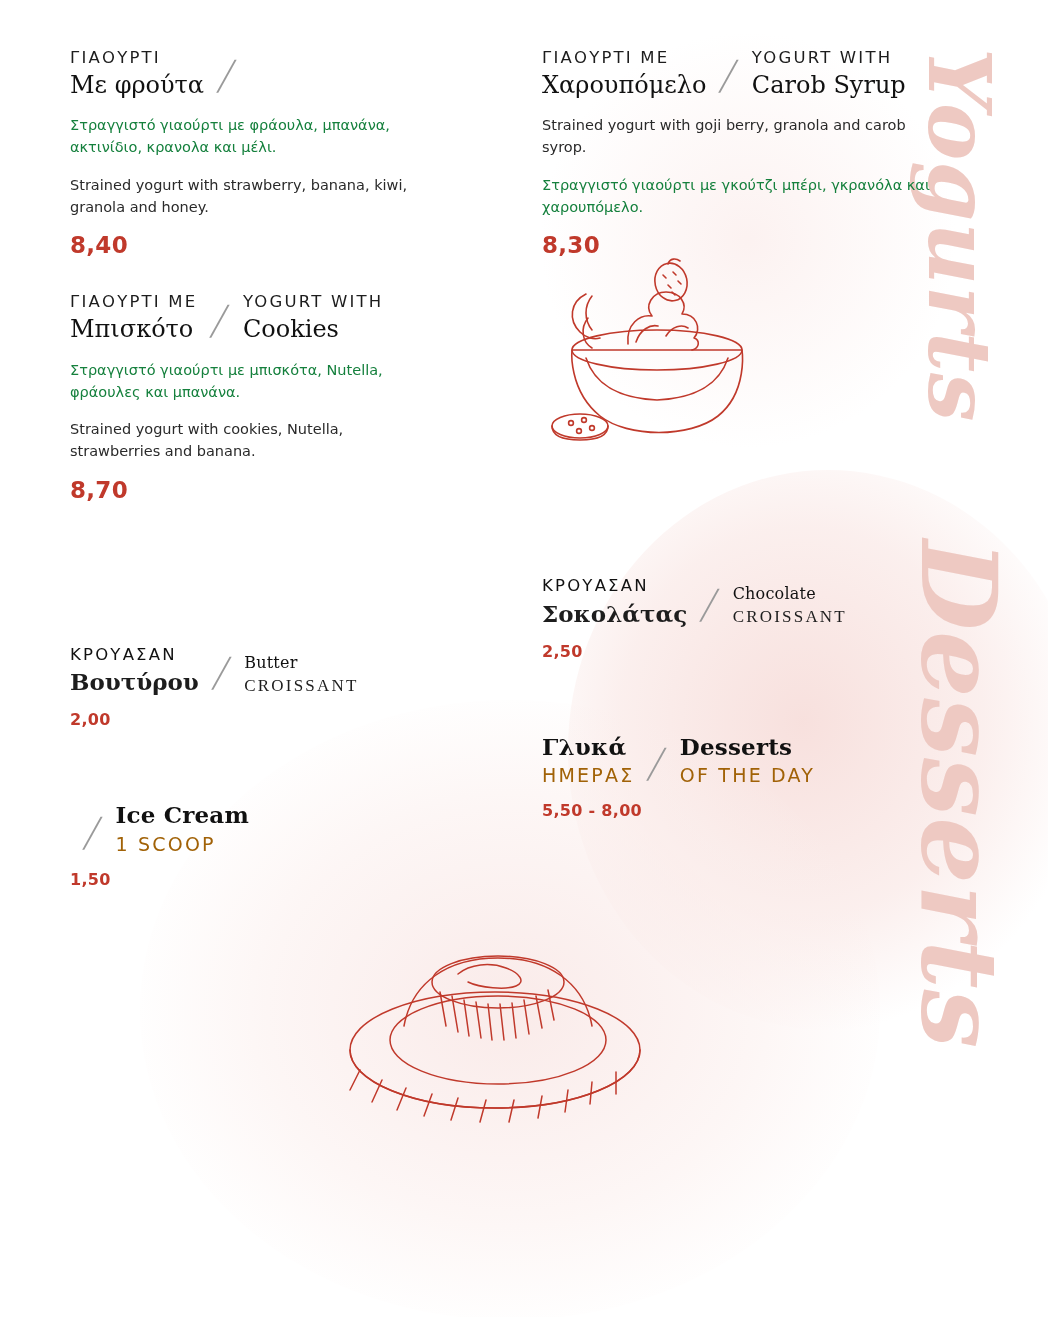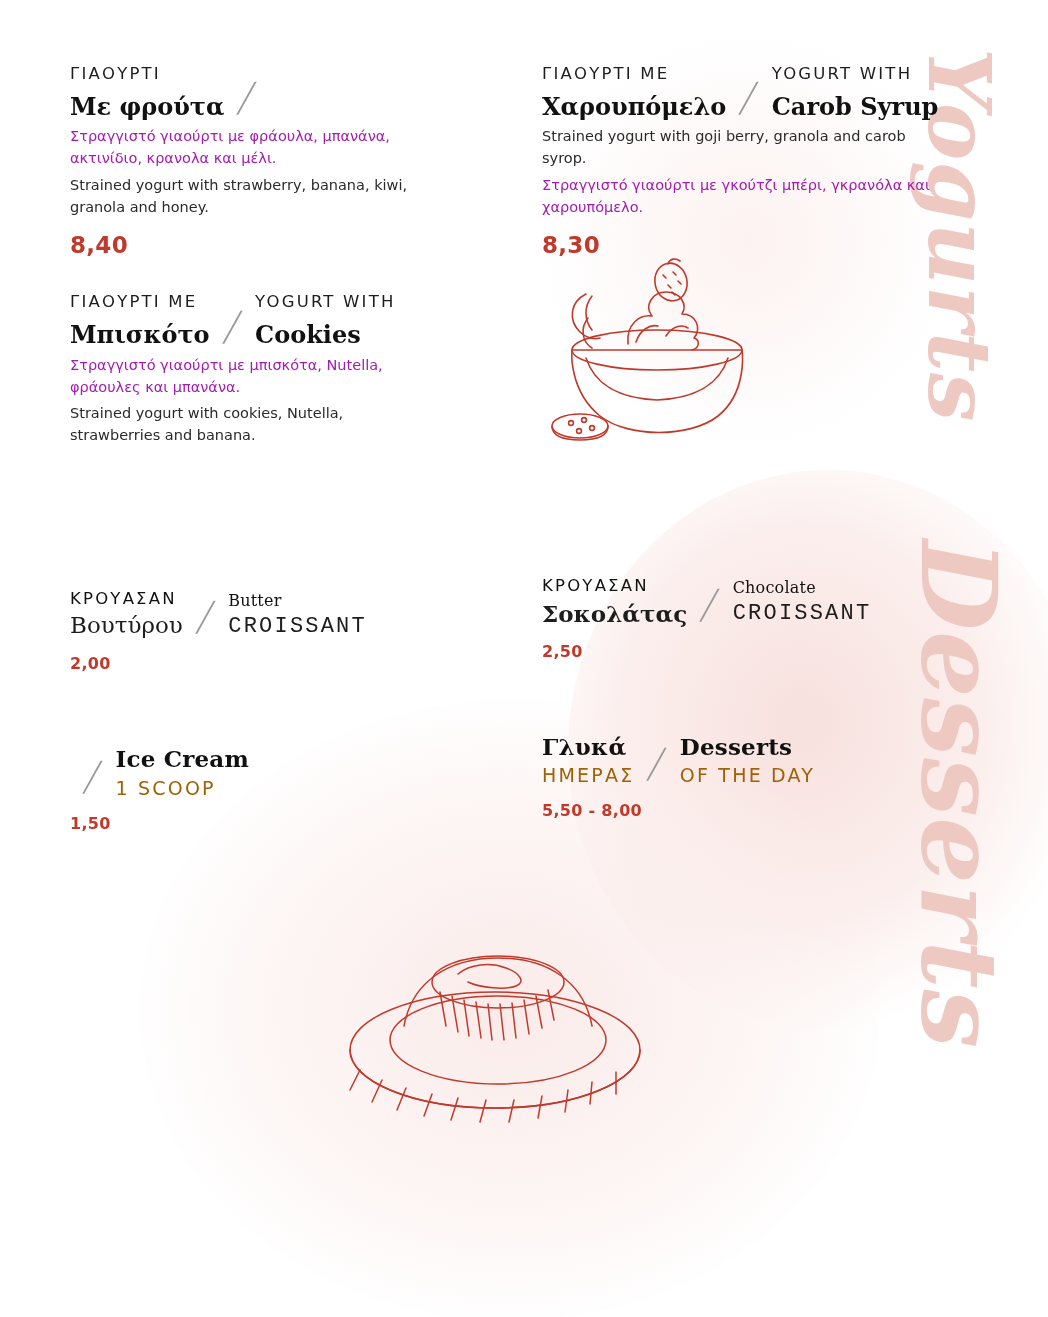--- a/index.html
+++ b/index.html
@@ -59,21 +59,21 @@
     font-size: 104px;
     left: 1020px;
     top: 540px;
     transform: rotate(90deg);
   }
 
   
   .page {
     position: relative;
     z-index: 3;
-    padding: 64px 0 0 0;
+    padding: 48px 0 0 0;
   }
   .grid {
     display: grid;
     grid-template-columns: 460px 420px;
     column-gap: 12px;
     padding-left: 70px;
   }
 
   .item {
     margin-bottom: 30px;
@@ -92,25 +92,25 @@
   .lang .top {
     font-size: 16.5px;
     letter-spacing: 2.2px;
     color: #1d1d1d;
     font-weight: 400;
     text-transform: uppercase;
     line-height: 1.25;
   }
   .lang .main {
     font-family: "DejaVu Serif", serif;
-    font-weight: 700;
+    font-weight: 400;
     font-size: 24px;
     color: #111111;
     line-height: 1.2;
-    margin-top: 8px;
+    margin-top: 2px;
   }
   .lang.en .main {
     font-family: "DejaVu Serif", serif;
   }
   .slash {
     color: #9a9a9a;
     font-size: 40px;
     font-weight: 300;
     line-height: 1;
     margin: 0 16px 4px 16px;
@@ -120,23 +120,23 @@
   
   .lang.stack-b .top {
     font-family: "DejaVu Serif", serif;
     font-weight: 400;
     font-size: 16px;
     letter-spacing: 0.2px;
     text-transform: none;
     color: #111;
   }
   .lang.stack-b .main {
-    font-family: Liberation Mono, monospace;
-    font-weight: 400;
-    font-size: 22px;
+    font-family: Liberation Serif, serif;
+    font-weight: 400;
+    font-size: 17px;
     letter-spacing: 2.2px;
     text-transform: uppercase;
     color: #1d1d1d;
     margin-top: 3px;
   }
   .lang.stack-c .top {
     font-family: "DejaVu Serif", serif;
     font-weight: 700;
     font-size: 23px;
     letter-spacing: 0.2px;
@@ -149,22 +149,22 @@
     font-size: 19px;
     letter-spacing: 2.2px;
     text-transform: uppercase;
     color: #a16207;
     margin-top: 3px;
   }
 
   .desc {
     font-size: 14.5px;
     line-height: 1.5;
-    color: #a21caf;
-    margin-top: 5px;
+    color: #15803d;
+    margin-top: 16px;
     max-width: 360px;
   }
   .desc.en {
     color: #2a2a2a;
   }
   .price {
     margin-top: 14px;
     color: #c0392b;
     font-size: 23px;
     font-weight: 600;
@@ -253,29 +253,30 @@
             <div class="main">Μπισκότο</div>
           </div>
           <div class="slash">/</div>
           <div class="lang en">
             <div class="top">YOGURT WITH</div>
             <div class="main">Cookies</div>
           </div>
         </div>
         <div class="desc">Στραγγιστό γιαούρτι με μπισκότα, Nutella, φράουλες και μπανάνα.</div>
         <div class="desc en">Strained yogurt with cookies, Nutella, strawberries and banana.</div>
+        <div class="price">8,70</div>
       </div>
 
       <div style="height:112px;"></div>
 
       <div class="item">
         <div class="item-head">
           <div class="lang stack-b">
             <div class="top" style="font-family:'DejaVu Sans',sans-serif;font-weight:400;font-size:16.5px;letter-spacing:2.2px;text-transform:uppercase;">ΚΡΟΥΑΣΑΝ</div>
-            <div class="main" style="font-family:'DejaVu Serif',serif;font-weight:400;font-size:23px;letter-spacing:0;text-transform:none;">Βουτύρου</div>
+            <div class="main" style="font-family:'DejaVu Serif',serif;font-weight:700;font-size:23px;letter-spacing:0;text-transform:none;">Βουτύρου</div>
           </div>
           <div class="slash">/</div>
           <div class="lang stack-b">
             <div class="top">Butter</div>
             <div class="main">CROISSANT</div>
           </div>
         </div>
         <div class="price small">2,00</div>
       </div>
 

